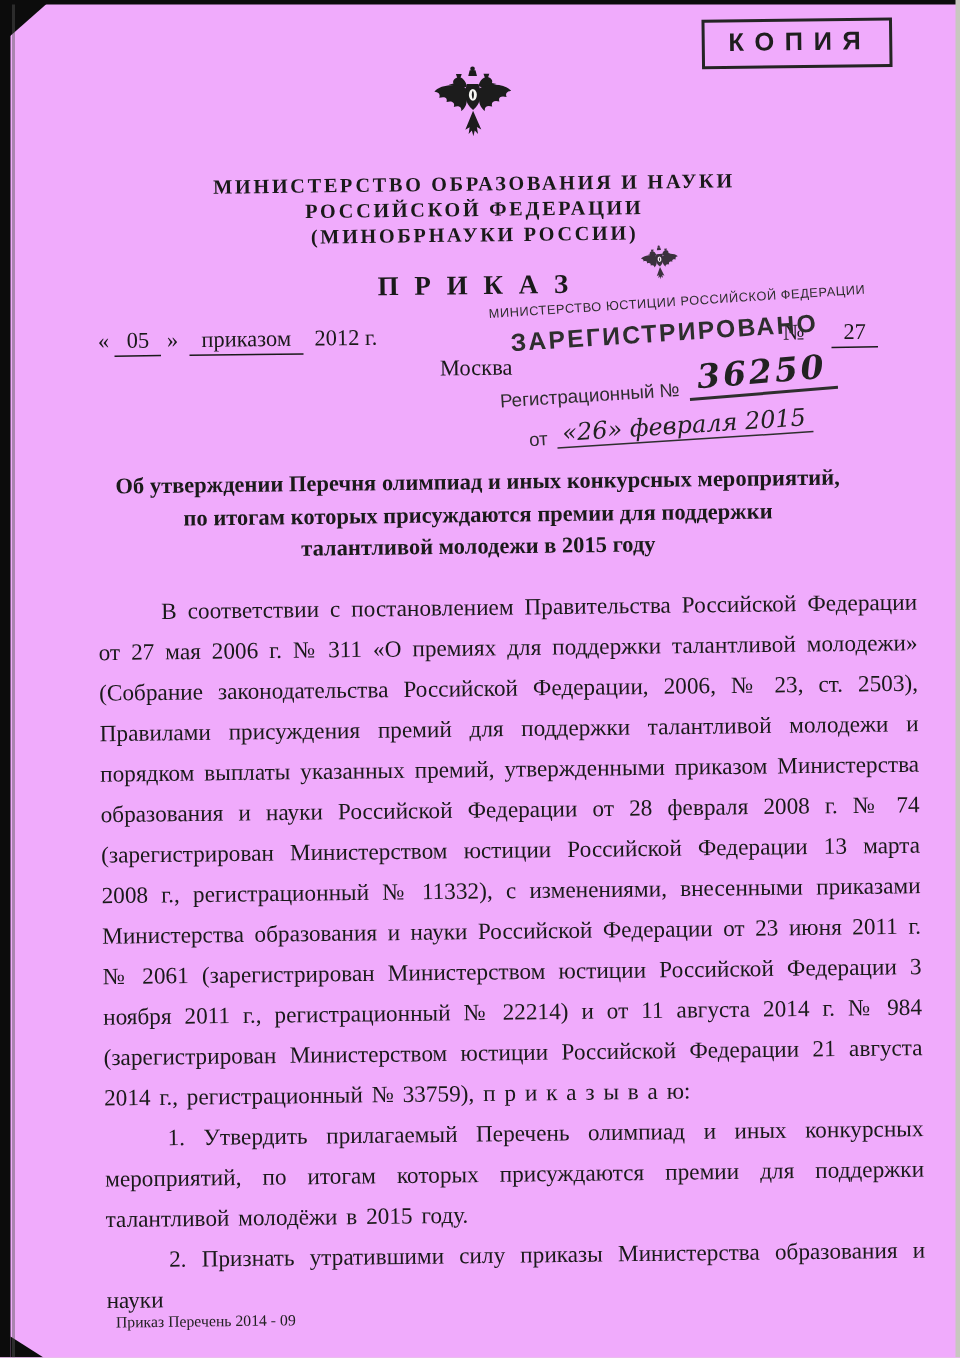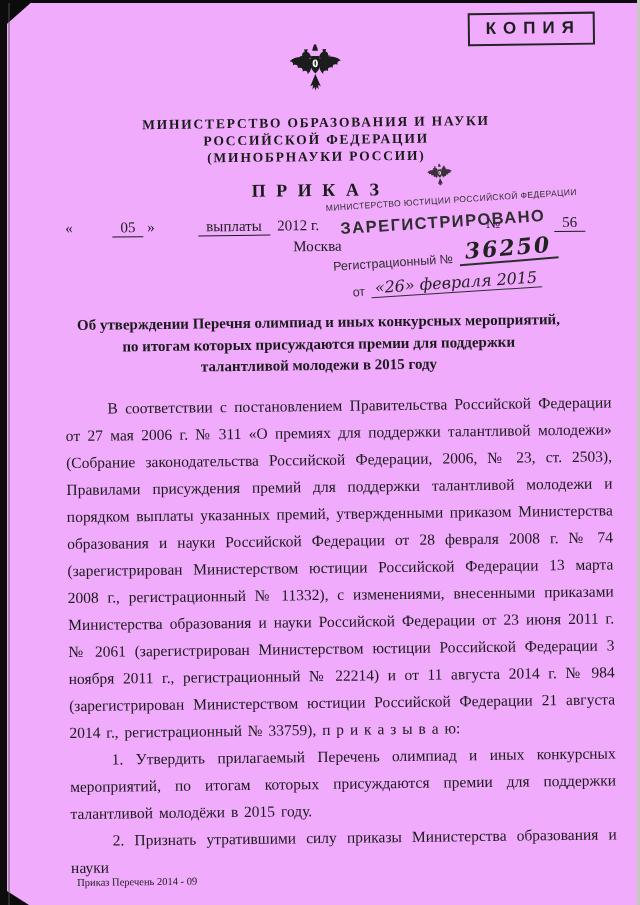--- a/index.html
+++ b/index.html
@@ -28,21 +28,21 @@
 
   .org-header { position:absolute; top:114px; width:100%; text-align:center;
                 font-weight:bold; font-size:13.5px; letter-spacing:1.8px; line-height:17px; }
 
   .prikaz { position:absolute; top:180px; width:100%; text-align:center;
             font-weight:bold; font-size:18px; letter-spacing:3px; }
 
   .date-row { position:absolute; top:217px; left:68px; right:52px;
               display:flex; justify-content:space-between; font-size:15px; }
   .date-left span, .date-right span { display:inline-block; }
-  .uline { border-bottom:1px solid #1a1a1a; padding:0 8px; text-align:center;margin-left:36px; }
+  .uline { border-bottom:1px solid #1a1a1a; padding:0 8px; text-align:center; }
   .date-right { display:flex; gap:18px; }
 
   .city { position:absolute; top:238px; width:100%; text-align:center; font-size:15px; }
 
   
   .stamp { position:absolute; left:330px; top:164px; width:232px; text-align:center;
            transform:rotate(-3deg); color:#2e2e2e; z-index:3; }
   .stamp-coa { width:28px; height:27px; opacity:.85; }
   .stamp-ministry { font-family:"Liberation Sans", sans-serif; font-size:8.5px;
                     letter-spacing:.4px; margin-top:2px; white-space:nowrap; }
@@ -102,26 +102,26 @@
       <div>(МИНОБРНАУКИ РОССИИ)</div>
     </div>
 
     <div class="prikaz">П Р И К А З</div>
 
     <div class="date-row">
       <div class="date-left">
         <span>«</span>
         <span class="uline">05</span>
         <span>»</span>&nbsp;
-        <span class="uline">выплаты</span>&nbsp;
+        <span class="uline">приказом</span>&nbsp;
         <span>2012 г.</span>
       </div>
       <div class="date-right">
         <span>№</span>
-        <span class="uline">56</span>
+        <span class="uline">27</span>
       </div>
     </div>
 
     <div class="city">Москва</div>
 
     <div class="stamp">
       <svg class="stamp-coa">
           <use href="#eagle"></use>
         </svg>
       <div class="stamp-ministry">МИНИСТЕРСТВО ЮСТИЦИИ РОССИЙСКОЙ ФЕДЕРАЦИИ</div>

